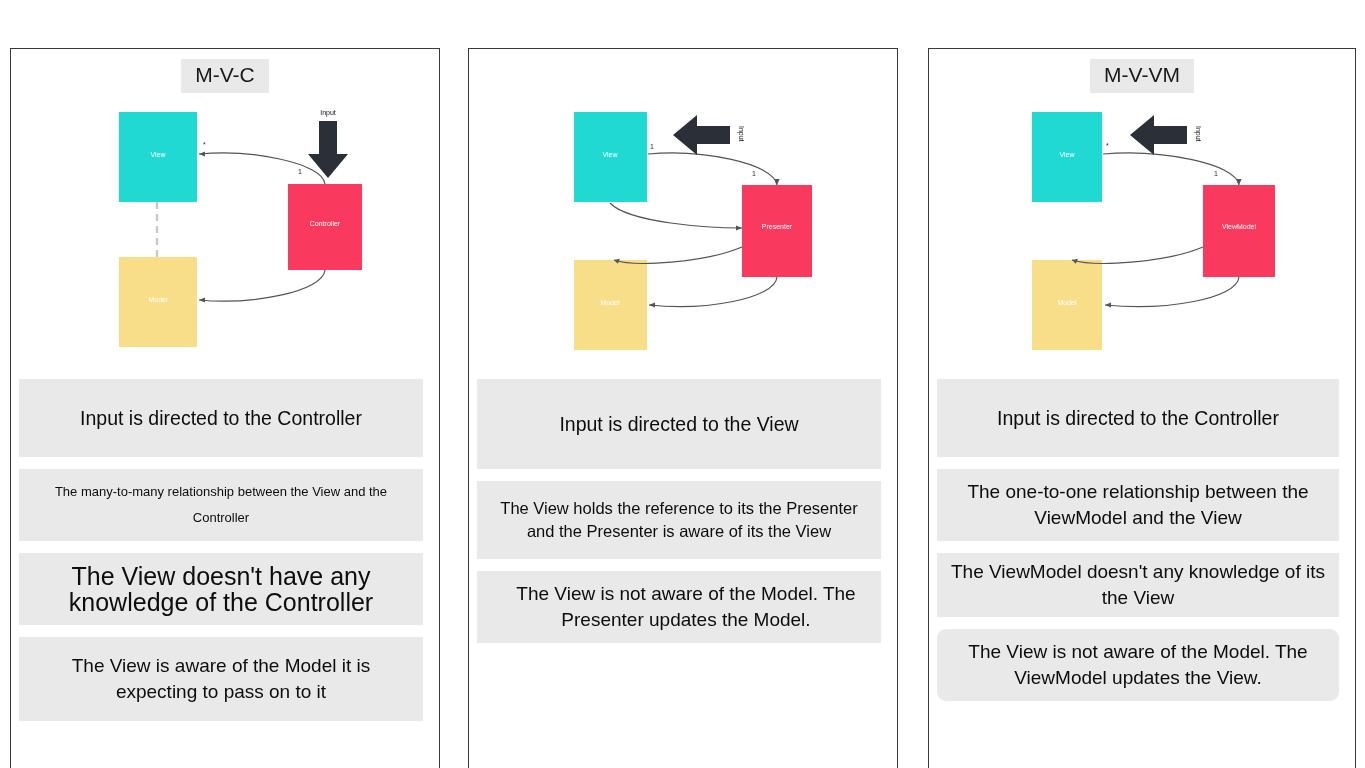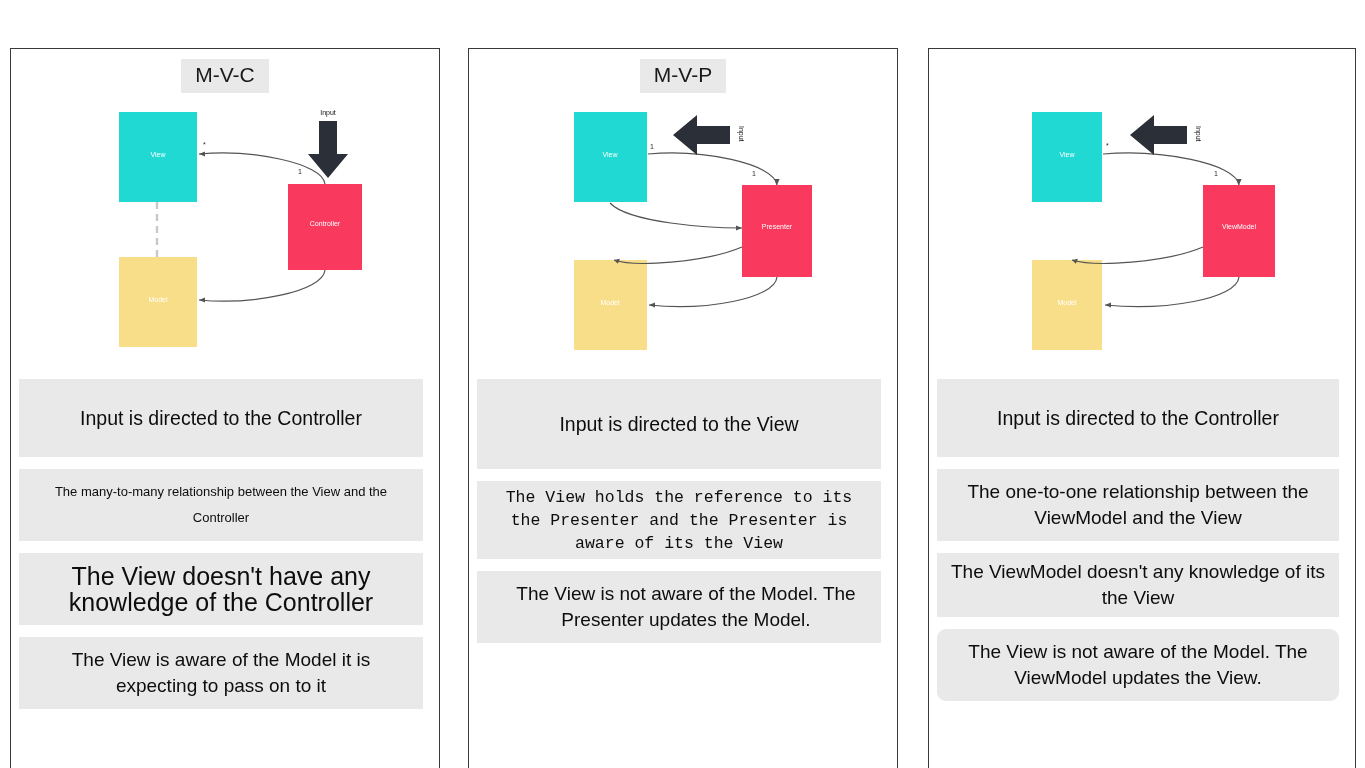--- a/index.html
+++ b/index.html
@@ -74,25 +74,25 @@
     padding: 4px 10px;
     margin-bottom: 12px;
     font-family: "Liberation Sans", sans-serif;
   }
   .fact span { display: block; width: 100%; }
 
   
   .panel-1 .fact-0 { height: 78px; font-size: 19.5px; line-height: 26px; }
   .panel-1 .fact-1 { height: 72px; font-size: 13px;   line-height: 26px; }
   .panel-1 .fact-2 { height: 72px; font-size: 25px;   line-height: 26px; }
-  .panel-1 .fact-3 { height: 72px; font-size: 19px;   line-height: 26px; }
+  .panel-1 .fact-3 { height: 84px; font-size: 19px;   line-height: 26px; }
 
   .panel-2 .fact-0 { height: 90px; font-size: 19.5px; line-height: 26px; }
   .panel-2 .fact-1 { height: 72px; font-size: 19px;   line-height: 26px; }
-  .panel-2 .fact-2 { height: 78px; font-size: 16.5px; line-height: 23px; font-family: Liberation Mono, monospace; }
+  .panel-2 .fact-2 { height: 78px; font-size: 16.5px; line-height: 23px; }
   .panel-2 .fact-3 { height: 72px; font-size: 19px;   line-height: 26px; padding-left: 24px; }
 
   .panel-3 .fact-0 { height: 78px; font-size: 19.5px; line-height: 26px; }
   .panel-3 .fact-1 { height: 72px; font-size: 19px;   line-height: 26px; }
   .panel-3 .fact-2 { height: 64px; font-size: 19px;   line-height: 26px; }
   .panel-3 .fact-3 { height: 72px; font-size: 19px;   line-height: 26px; border-radius: 9px; }
 
   .panel-2 .facts { top: 330px; }
   .panel-3 .facts { top: 330px; }
 
@@ -162,23 +162,20 @@
       <div class="fact fact-2">
           <span>The View doesn't have any knowledge of the Controller</span>
         </div>
       <div class="fact fact-3">
           <span>The View is aware of the Model it is expecting to pass on to it</span>
         </div>
     </div>
   </div>
 
   <div class="panel panel-2">
-    <div class="title-wrap">
-      <span class="title-badge">M-V-P</span>
-    </div>
 
     <div class="diagram">
       <svg viewBox="0 0 430 262" width="430" height="262" xmlns="http://www.w3.org/2000/svg">
 
         <rect x="105" y="15" width="73" height="90" fill="#1FD9D2"></rect>
         <text x="141" y="60" text-anchor="middle" class="node-label">View</text>
 
         <rect x="105" y="163" width="73" height="90" fill="#F9DE89"></rect>
         <text x="141" y="208" text-anchor="middle" class="node-label">Model</text>
 
@@ -214,20 +211,23 @@
       <div class="fact fact-2">
           <span>The View holds the reference to its the Presenter and the Presenter is aware of its the View</span>
         </div>
       <div class="fact fact-3">
           <span>The View is not aware of the Model. The Presenter updates the Model.</span>
         </div>
     </div>
   </div>
 
   <div class="panel panel-3">
+    <div class="title-wrap">
+      <span class="title-badge">M-V-VM</span>
+    </div>
 
     <div class="diagram">
       <svg viewBox="0 0 428 262" width="428" height="262" xmlns="http://www.w3.org/2000/svg">
 
         <rect x="103" y="15" width="70" height="90" fill="#1FD9D2"></rect>
         <text x="138" y="60" text-anchor="middle" class="node-label">View</text>
 
         <rect x="103" y="163" width="70" height="90" fill="#F9DE89"></rect>
         <text x="138" y="208" text-anchor="middle" class="node-label">Model</text>
 

